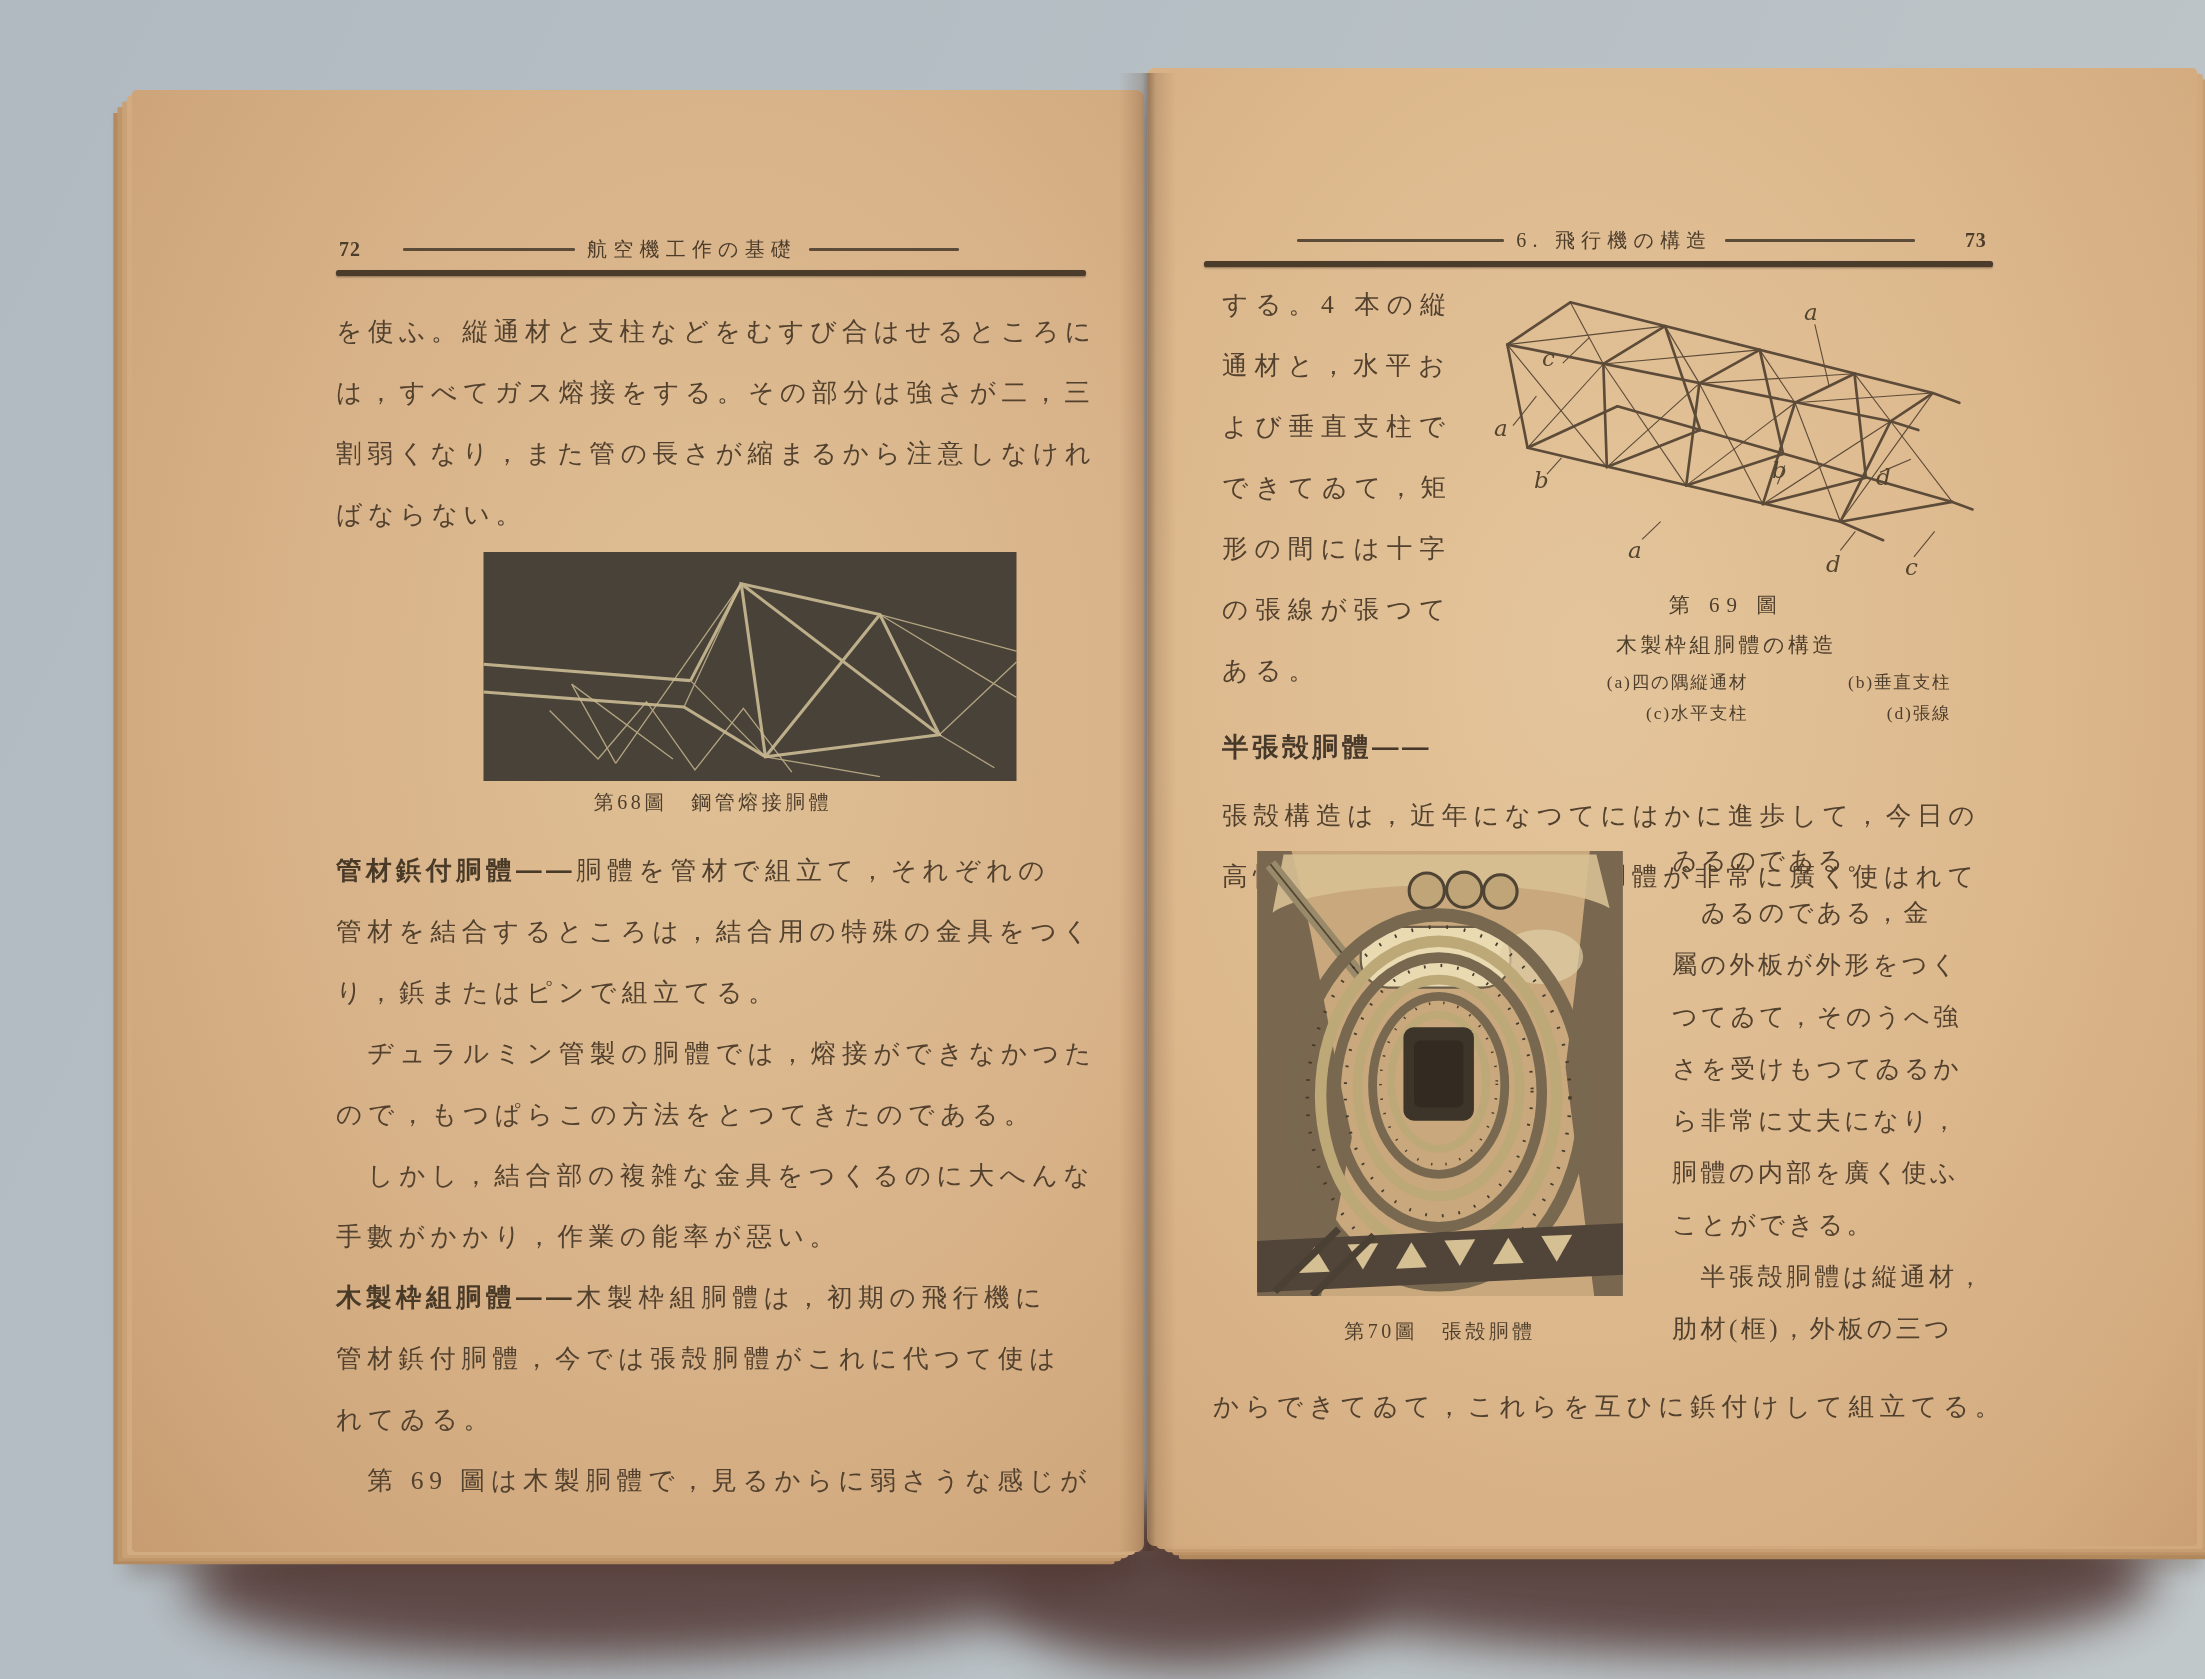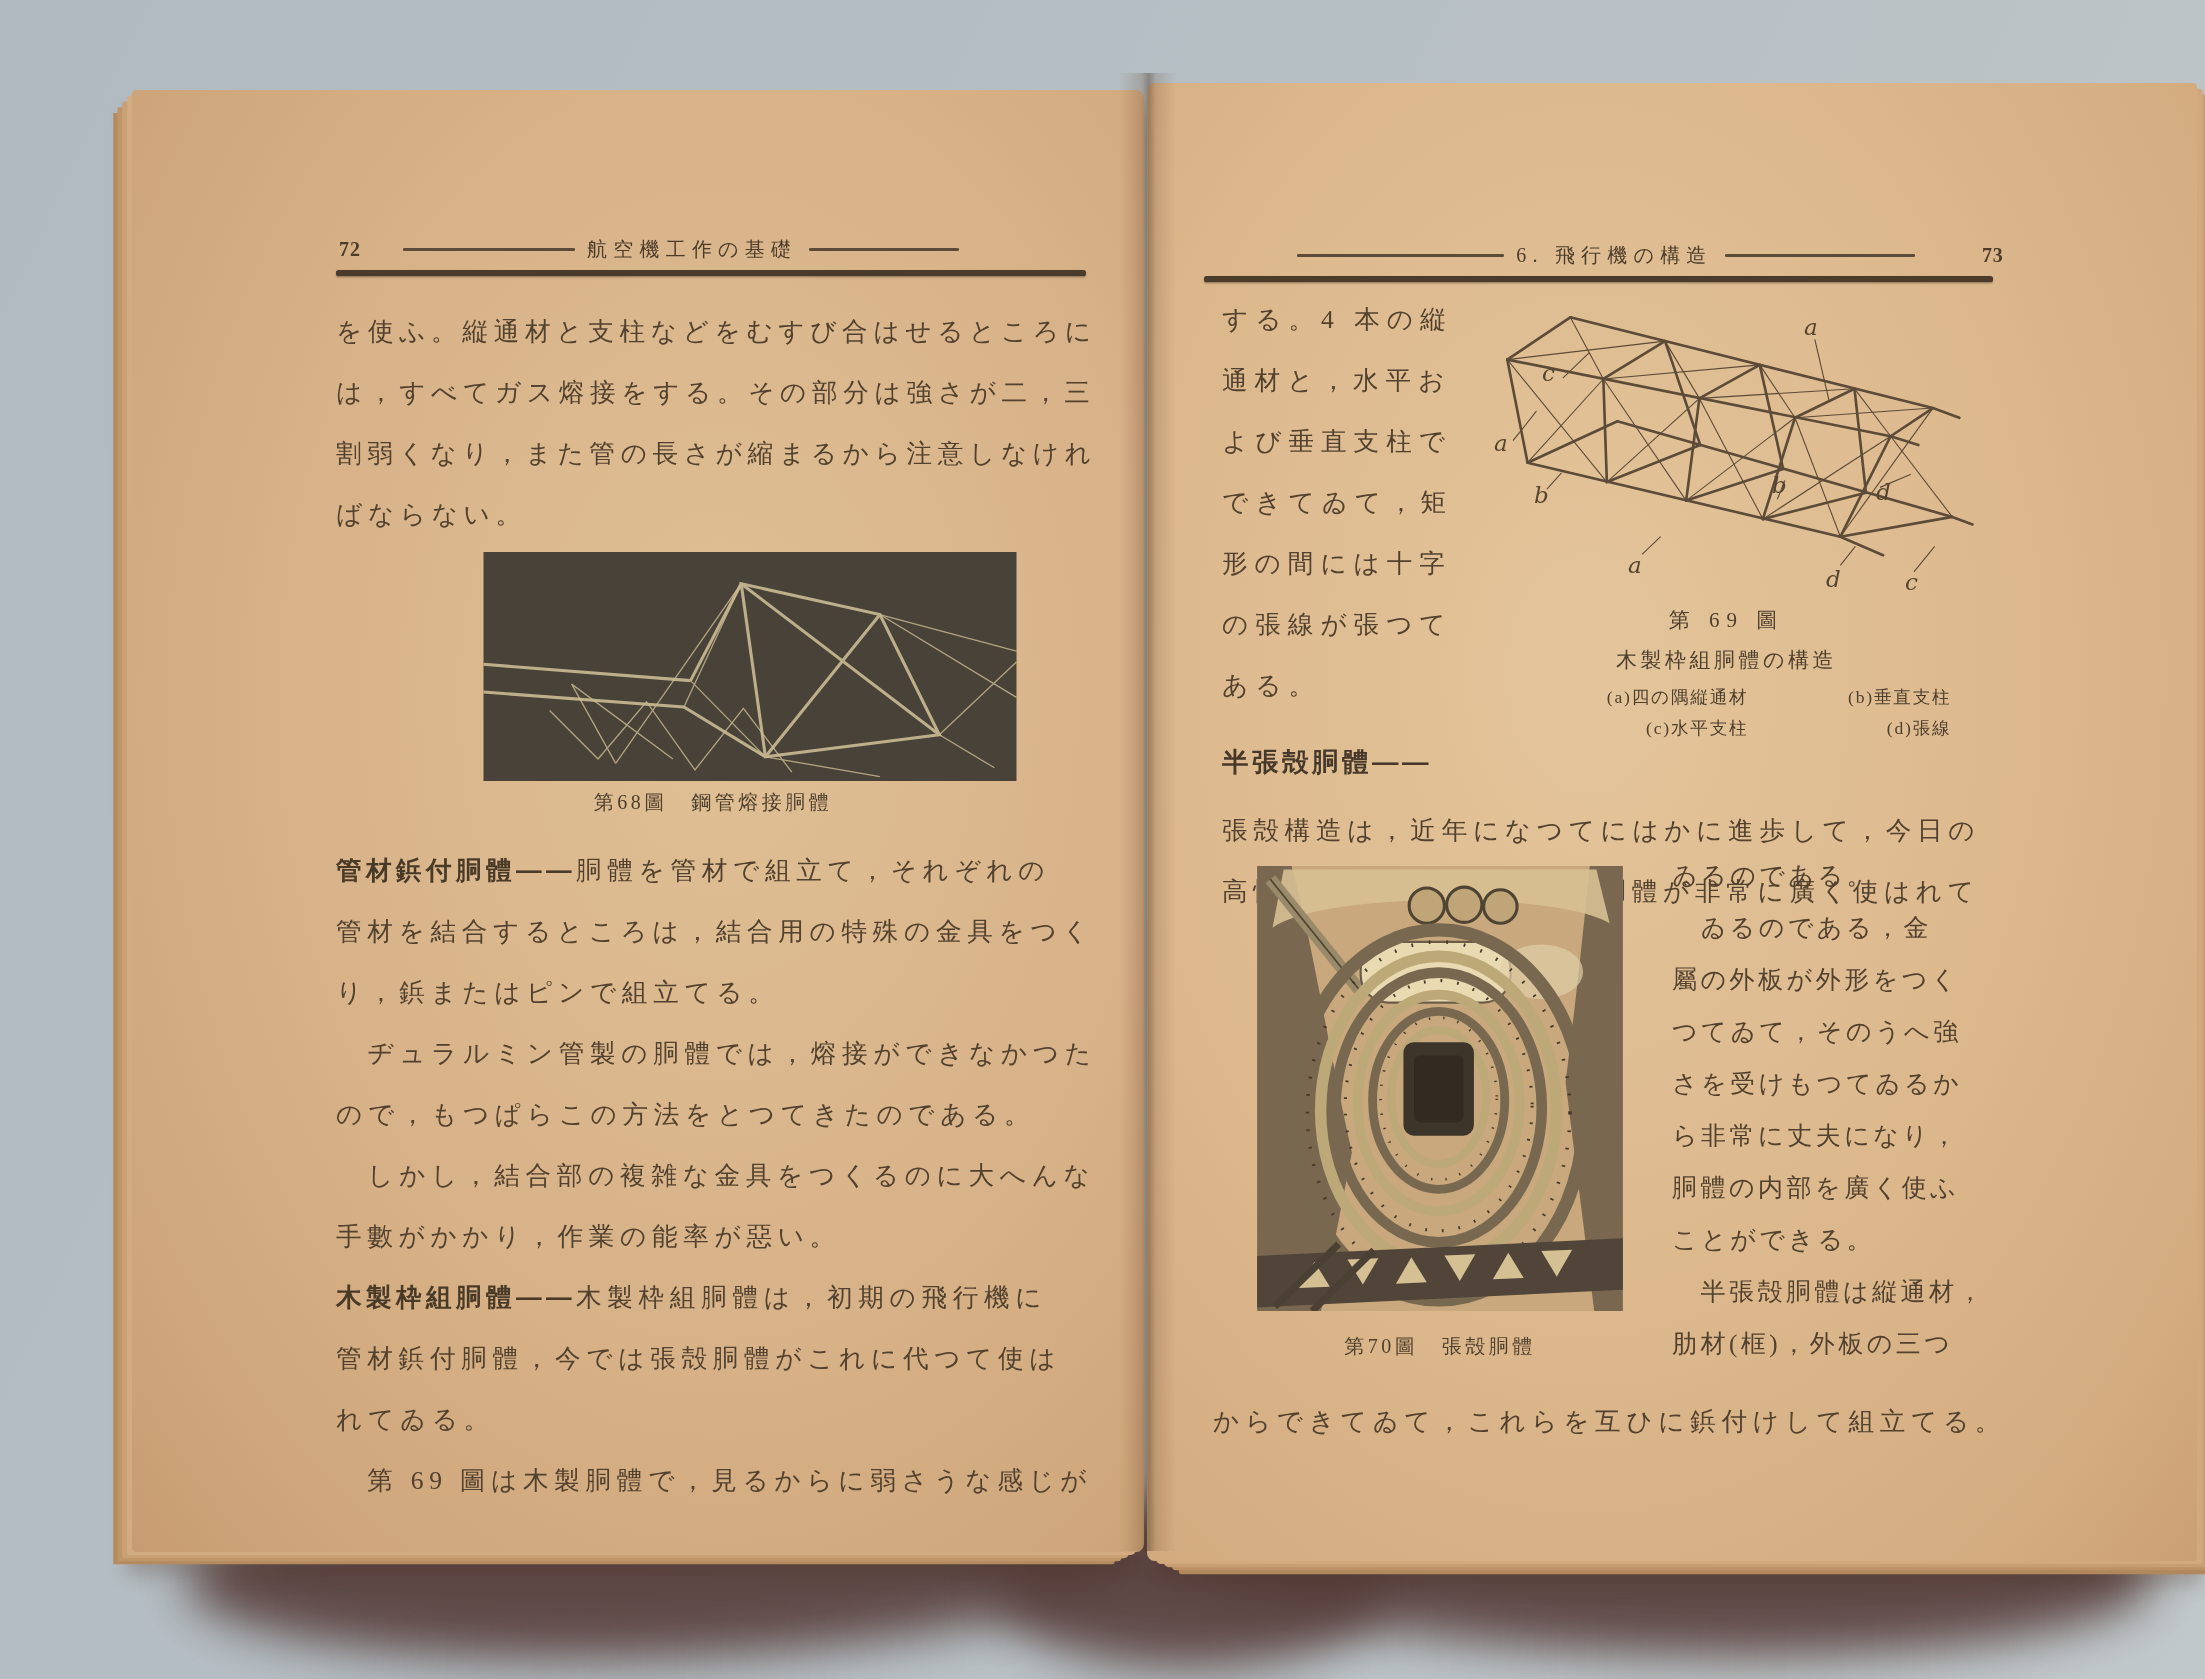--- a/index.html
+++ b/index.html
@@ -13,21 +13,21 @@
   .shadow-blob{position:absolute;background:#58403d;border-radius:50%;filter:blur(24px);opacity:.92;}
   
   .page{position:absolute;border-radius:4.4px 8px 8px 4.4px;}
   .page-left{
     left:132px;top:90px;width:1012px;height:1462px;
     background:radial-gradient(ellipse at 58% 42%,#e0c096 0%,#d8b288 52%,#cfa67b 84%,#c69c70 100%);
     box-shadow:-6.2px 4.4px 0 -1.3px #d2ab80,-12.3px 8.8px 0 -2.6px #c9a176,-18.5px 13.2px 0 -4px #bf9669,
                -24px 17.6px 0 -5.3px #b48a5f, -4.4px 24px 17.6px rgba(70,45,30,.25);
   }
   .page-right{
-    left:1147px;top:83px;width:1050px;height:1478px;border-radius:8px 4.4px 4.4px 8px;
+    left:1147px;top:68px;width:1050px;height:1478px;border-radius:8px 4.4px 4.4px 8px;
     background:radial-gradient(ellipse at 42% 40%,#e4c59b 0%,#dcb78c 55%,#d3ab7f 86%,#ca9f73 100%);
     box-shadow:7px 4.4px 0 -1.3px #d1a97d,14px 8.8px 0 -2.6px #c79e72,21px 13.2px 0 -4px #bc9166,
                26.5px 18.5px 0 -5.3px #b1875c, 5.3px 24px 17.6px rgba(70,45,30,.25);
   }
   .gutter{
     left:1119px;top:73px;width:57px;height:1478px;
     background:linear-gradient(to right,rgba(0,0,0,0) 0%,rgba(96,62,38,.22) 40%,rgba(58,36,20,.38) 52%,rgba(96,62,38,.18) 65%,rgba(0,0,0,0) 100%);
   }
   .tline{height:61px;line-height:61px;white-space:nowrap;}
   .textblock{position:absolute;font-size:25.6px;letter-spacing:5.7px;color:#52412e;}
@@ -118,21 +118,21 @@
       <div class="tline">　第 69 圖は木製胴體で，見るからに弱さうな感じが</div>
     </div>
 </div>
 
 <div class="page page-right">
 
   <div class="header-row" style="left:150px;top:159px;width:803px;">
     <span class="header-rule" style="width:207px;"></span>
     <span class="head-title">6. 飛行機の構造</span>
     <span class="header-rule" style="width:190px;"></span>
-    <span class="pageno" style="margin-left:67px;">73</span>
+    <span class="pageno" style="margin-left:50px;">73</span>
   </div>
   <div class="thick-rule" style="left:57px;top:193px;width:789px;"></div>
 
   <div class="textblock col-narrow" style="left:75px;top:206px;width:251px;">
       <div class="tline">する。4 本の縦</div>
       <div class="tline">通材と，水平お</div>
       <div class="tline">よび垂直支柱で</div>
       <div class="tline">できてゐて，矩</div>
       <div class="tline">形の間には十字</div>
       <div class="tline">の張線が張つて</div>

